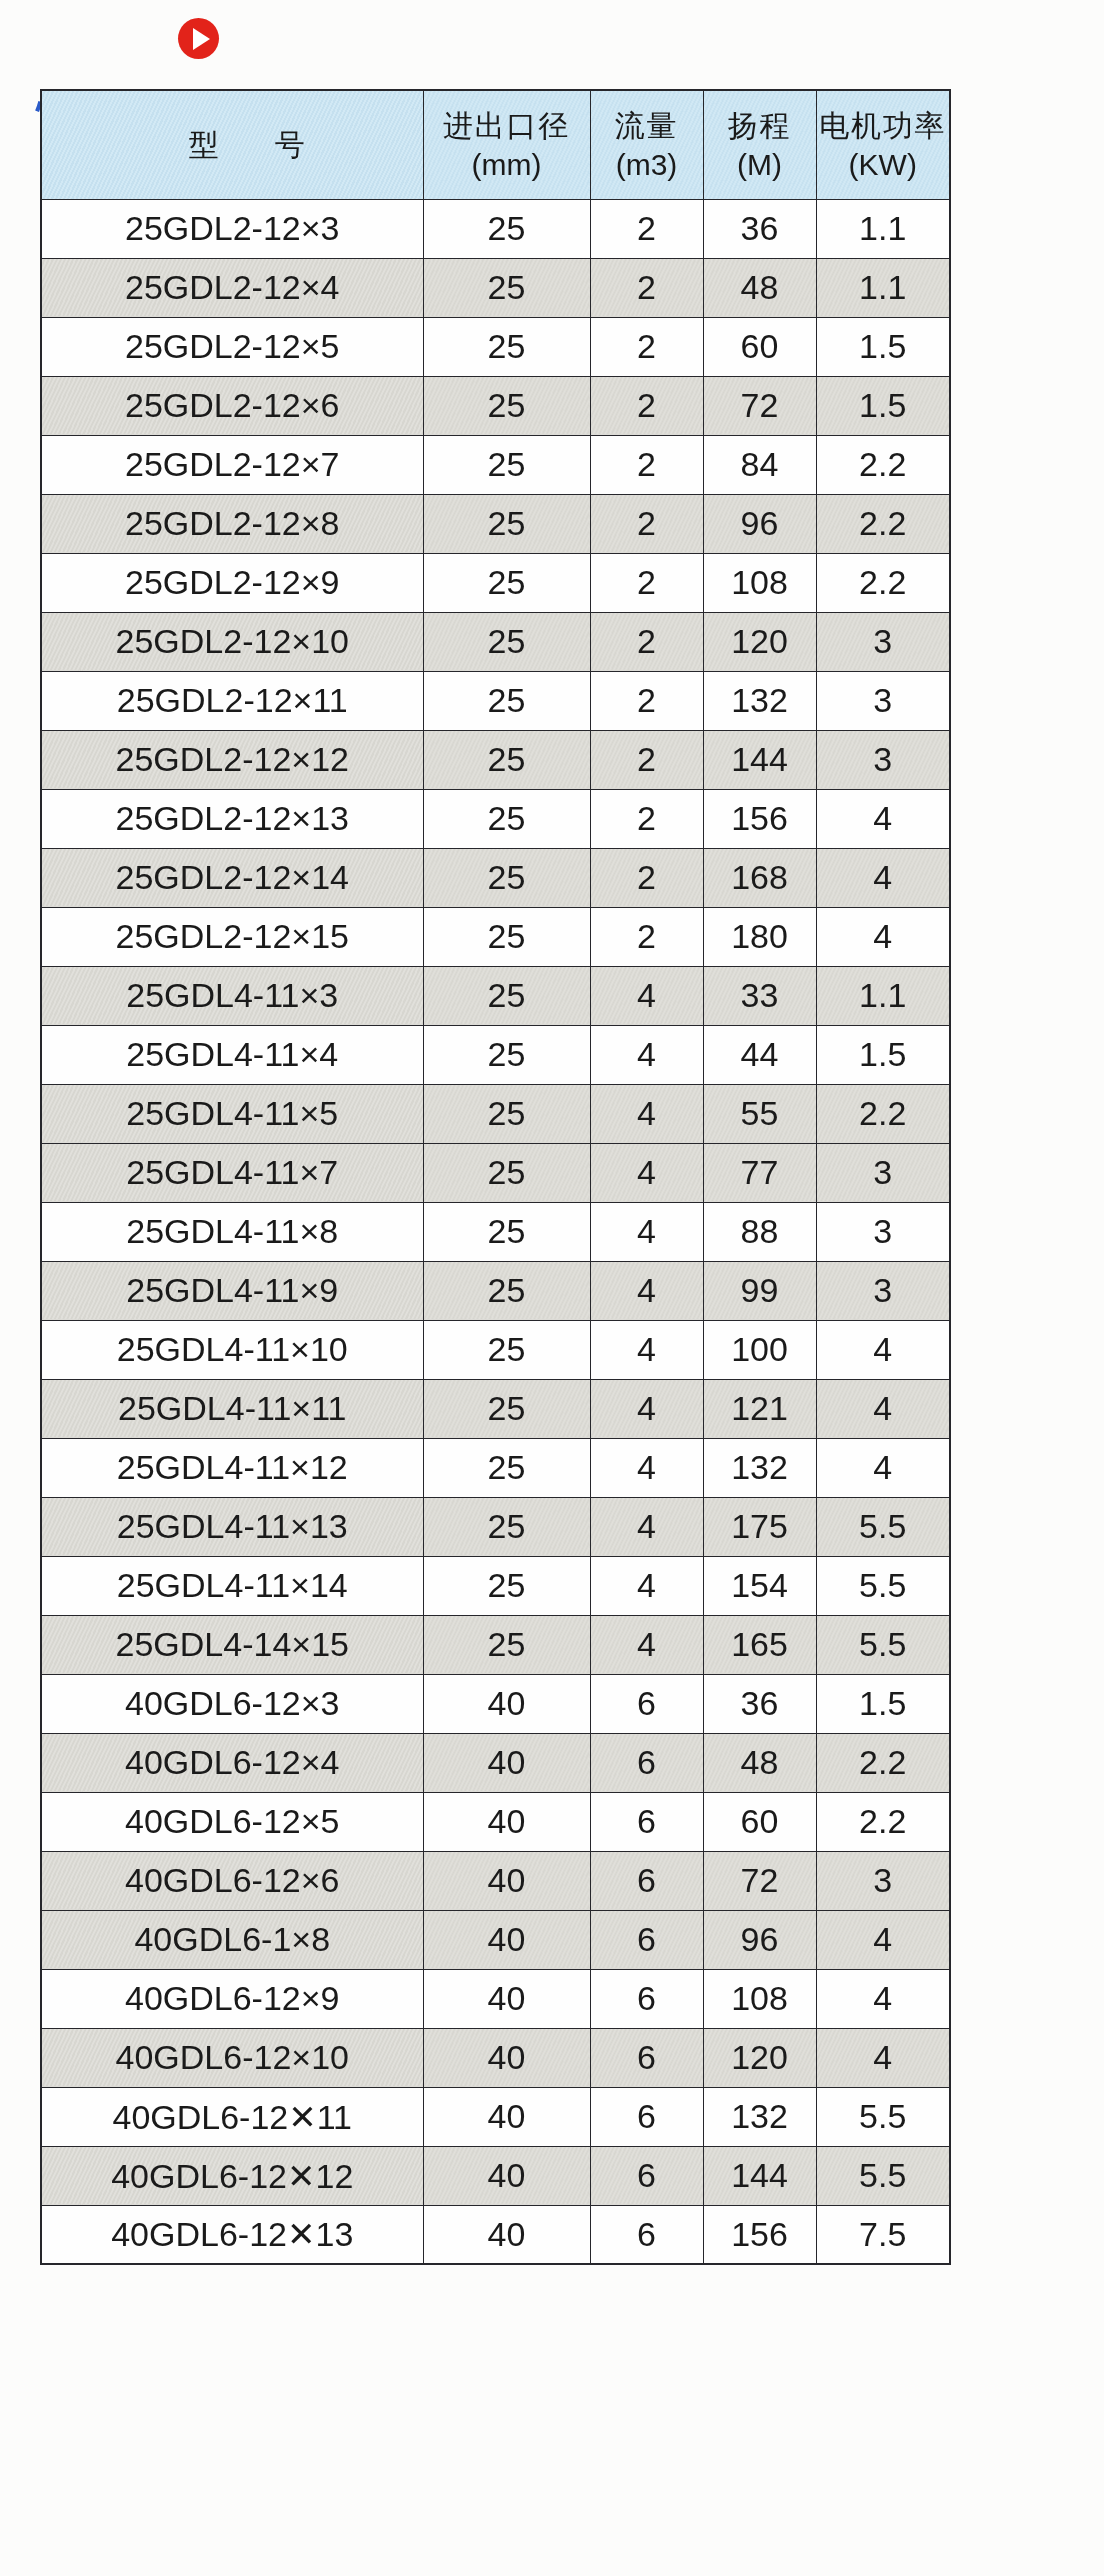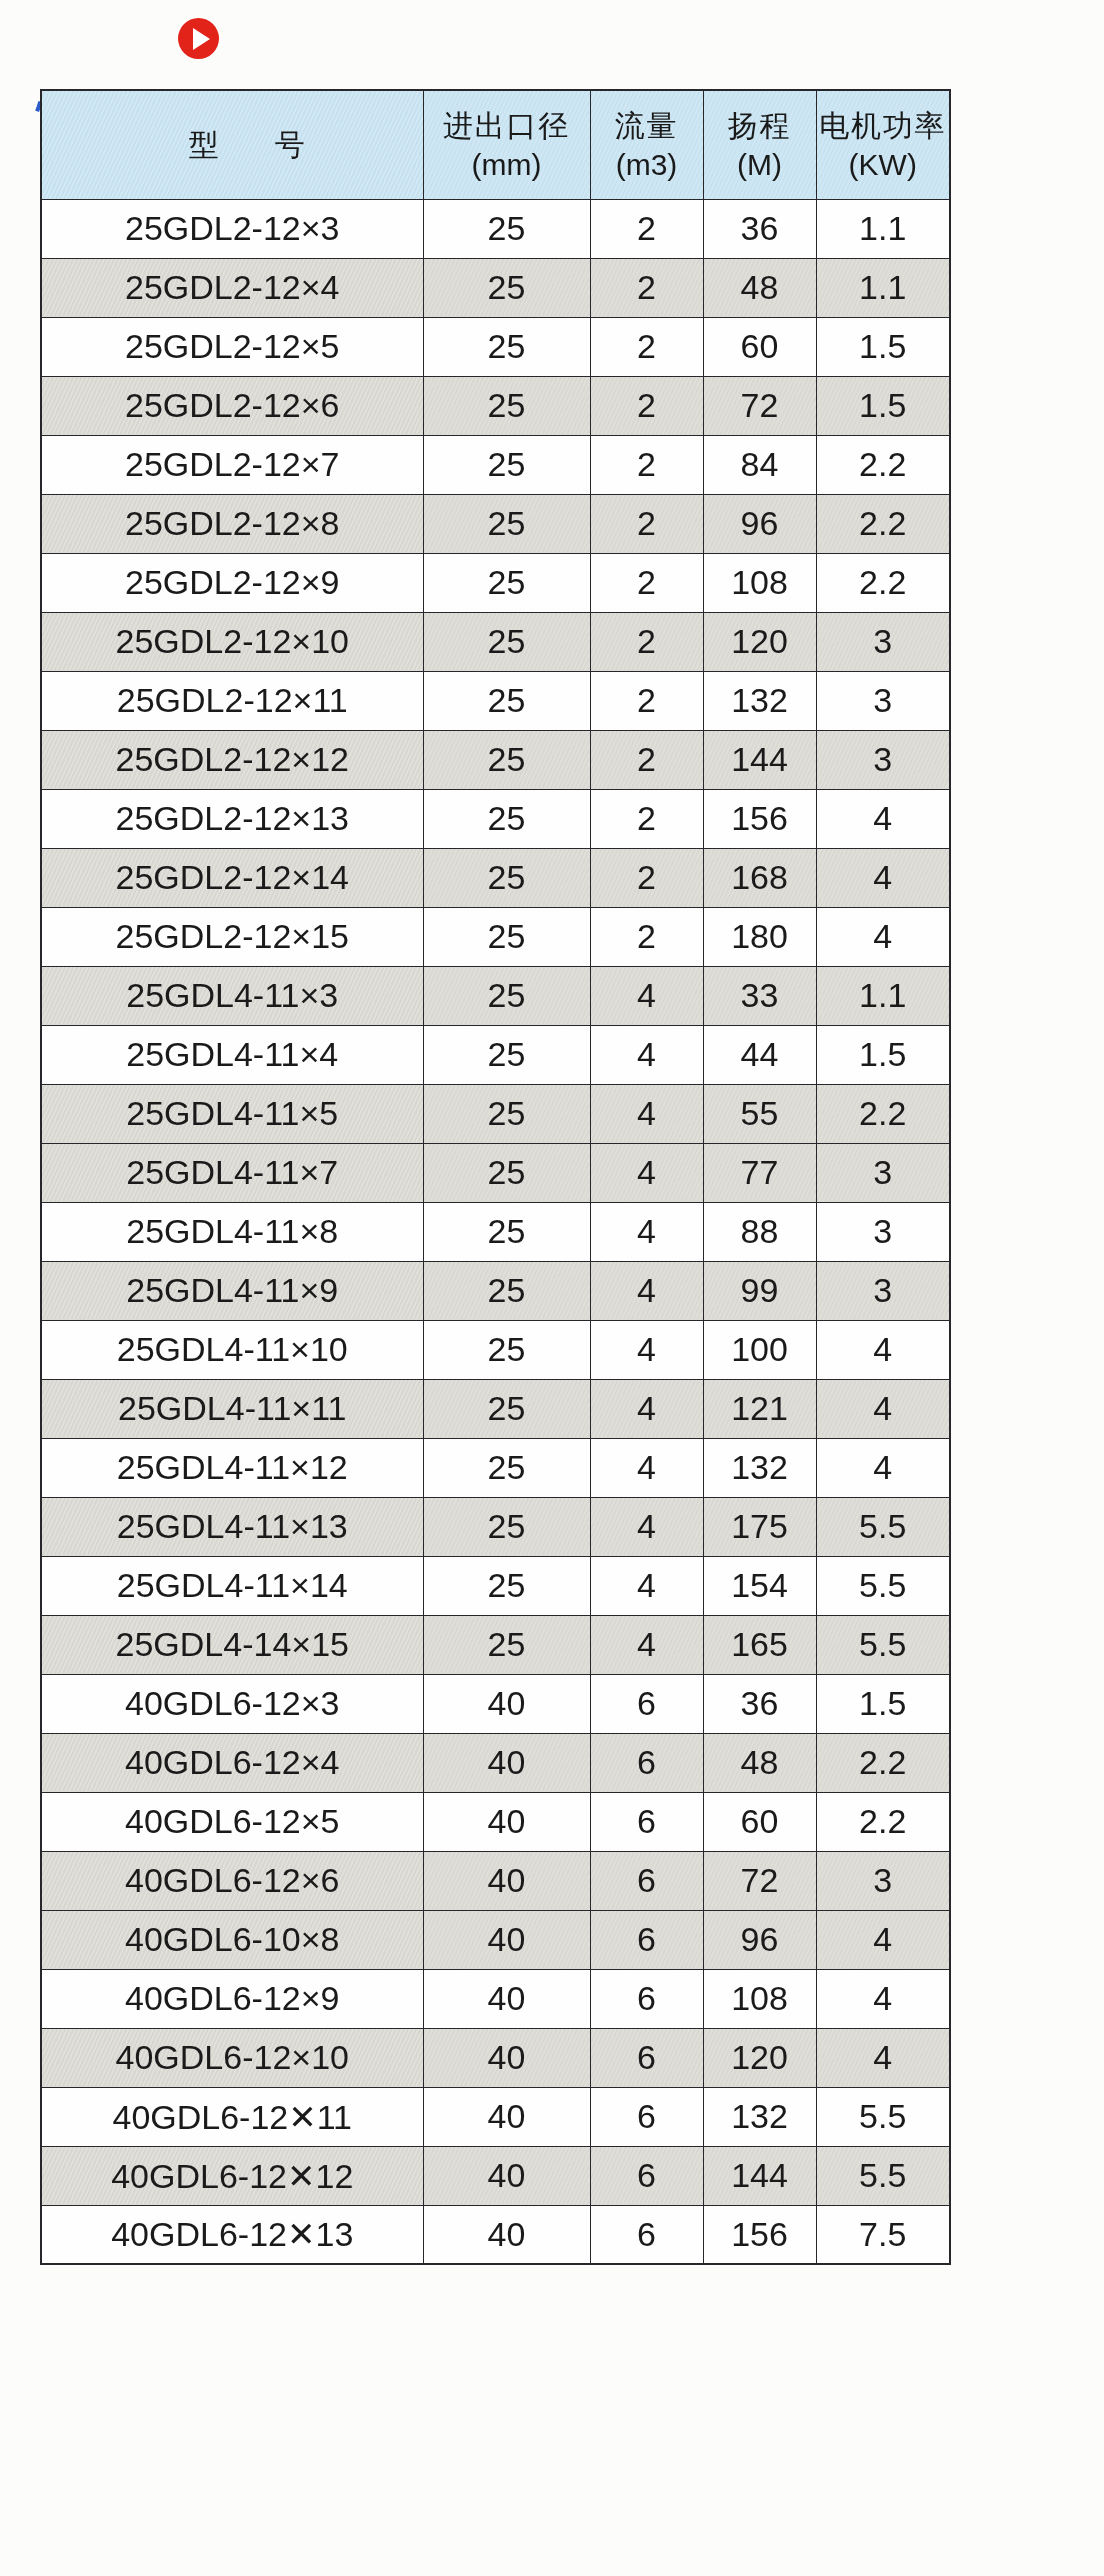--- a/index.html
+++ b/index.html
@@ -347,21 +347,21 @@
       <tr class="alt">
         <td>40GDL6-12×6</td>
         <td>40</td>
         <td>6</td>
         <td>72</td>
         <td>3</td>
       </tr>
 
 
       <tr class="alt">
-        <td>40GDL6-10×8</td>
+        <td>40GDL6-1×8</td>
         <td>40</td>
         <td>6</td>
         <td>96</td>
         <td>4</td>
       </tr>
 
       <tr>
         <td>40GDL6-12×9</td>
         <td>40</td>
         <td>6</td>

